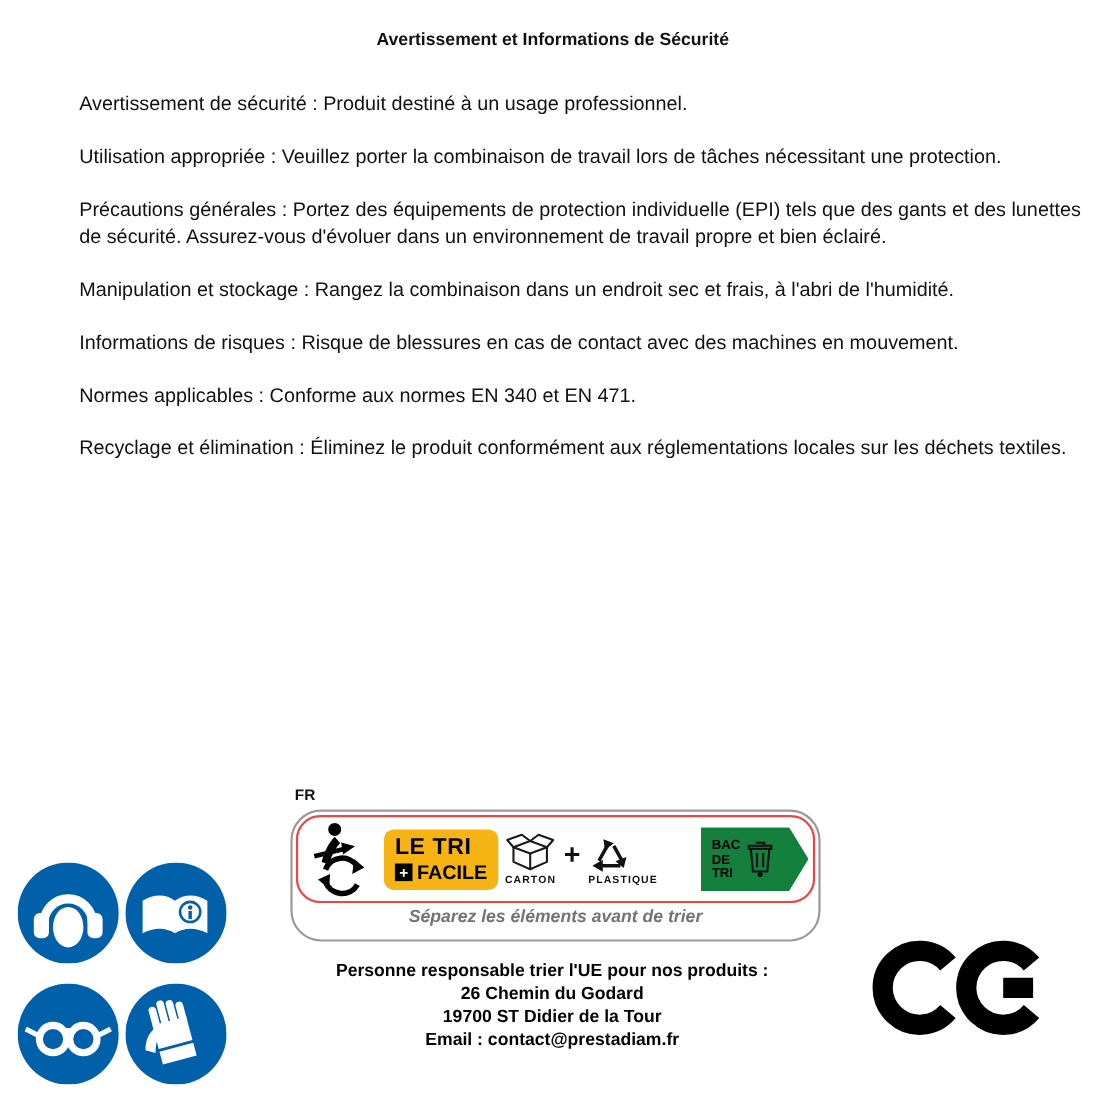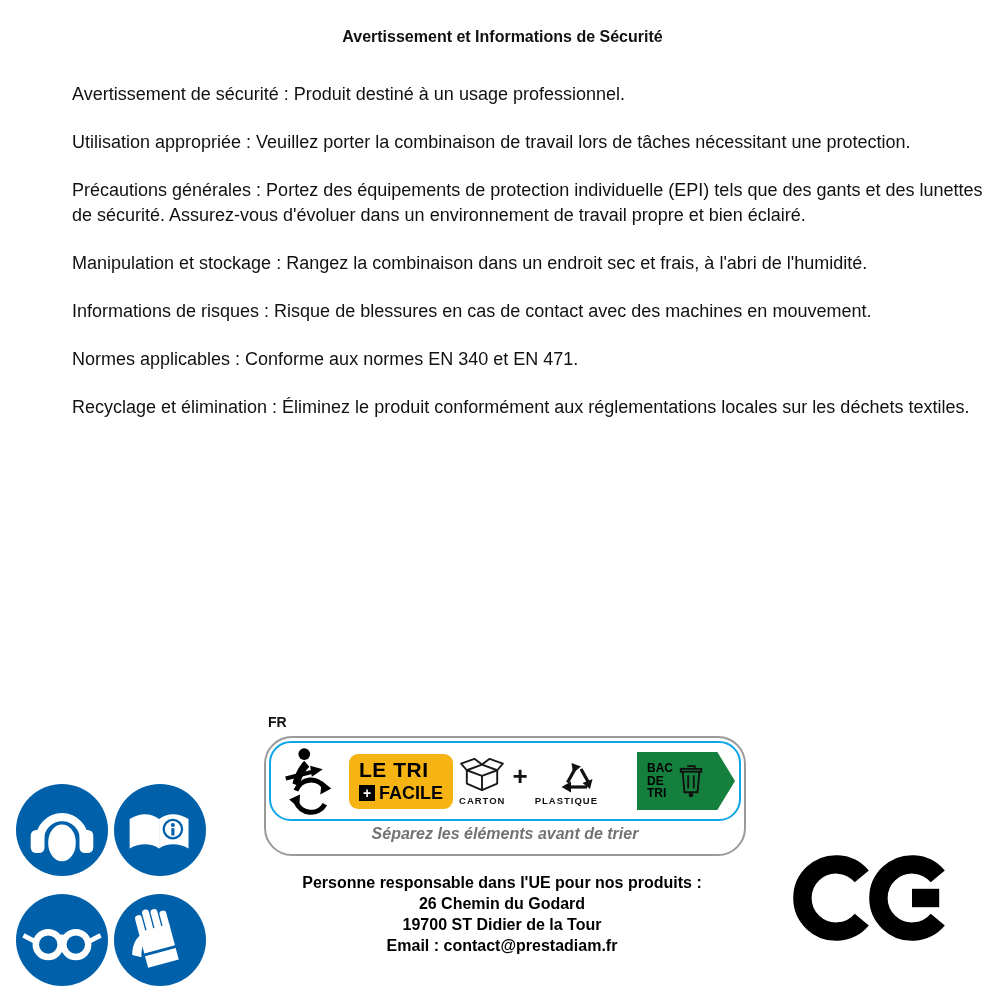--- a/index.html
+++ b/index.html
@@ -6,29 +6,29 @@
   .page{position:relative;width:1005px;height:1005px;background:#fff;overflow:hidden;
         font-family:"Liberation Sans","DejaVu Sans",sans-serif;color:#111;}
   .title{position:absolute;top:28px;left:0;width:100%;text-align:center;
          font-size:16px;font-weight:bold;margin:0;}
   .paragraphs{position:absolute;left:72px;top:82px;width:913px;font-size:18px;line-height:25px;}
   .paragraphs p{margin:0 0 23px 0;}
   .fr-label{position:absolute;left:268px;top:714px;font-size:14px;font-weight:bold;}
   
   .banner{position:absolute;left:264px;top:736px;width:482px;height:120px;
           border:2px solid #9a9a9a;border-radius:28px;background:#fff;box-sizing:border-box;padding:3px;}
-  .banner-top{border:2px solid #0ea5e9;border-radius:22px;height:80px;box-sizing:border-box;
+  .banner-top{border:2px solid #ef4444;border-radius:22px;height:80px;box-sizing:border-box;
               display:flex;align-items:center;gap:6px;padding:4px 4px 4px 8px;background:#fff;}
   .tri-box{background:#F5B314;border-radius:9px;padding:5px 10px 7px 10px;line-height:1;}
   .tri-line1{font-size:21px;font-weight:900;letter-spacing:.5px;color:#000;}
   .tri-line2{display:flex;align-items:center;gap:4px;margin-top:4px;}
   .plus-sq{display:inline-flex;align-items:center;justify-content:center;width:16px;height:16px;
            background:#000;color:#fff;font-size:14px;font-weight:bold;}
   .tri-facile{font-size:18px;font-weight:900;color:#000;}
-  .mat{display:flex;flex-direction:column;align-items:flex-end;gap:1px;}
+  .mat{display:flex;flex-direction:column;align-items:flex-start;gap:1px;}
   .mat-label{font-size:9.5px;font-weight:bold;letter-spacing:1px;color:#111;}
   .big-plus{font-size:26px;font-weight:bold;color:#111;padding:0 1px 10px 1px;}
   .pennant{margin-left:auto;width:98px;height:58px;background:#15803d;
            clip-path:polygon(0 0,82% 0,100% 50%,82% 100%,0 100%);
            display:flex;align-items:center;gap:4px;padding-left:10px;box-sizing:border-box;}
   .bin-text{font-size:12px;font-weight:900;line-height:12.5px;color:#000;}
   .banner-bottom{height:26px;display:flex;align-items:center;justify-content:center;
                  font-size:16px;font-weight:bold;font-style:italic;color:#737373;}
   
   .safety-icon{position:absolute;width:92px;height:92px;}
@@ -162,21 +162,21 @@
       <rect x="40" y="14" width="7.5" height="26" rx="3.5"></rect>
       <rect x="49" y="16" width="7.5" height="24" rx="3.5"></rect>
       <rect x="58" y="20" width="7.5" height="20" rx="3.5"></rect>
       <rect x="31" y="36" width="34.5" height="24"></rect>
       <path d="M31 40 C24 44 20 50 18 58 L27 63 C29 55 32 50 36 47 Z"></path>
       <rect x="31" y="63" width="34.5" height="13"></rect>
     </g>
   </svg>
 
   <div class="contact">
-    <div>Personne responsable dans l'UE pour nos produits :</div>
+    <div>Personne responsable trier l'UE pour nos produits :</div>
     <div>26 Chemin du Godard</div>
     <div>19700 ST Didier de la Tour</div>
     <div>Email : contact@prestadiam.fr</div>
   </div>
 
   <svg class="ce" width="160" height="88" viewBox="0 0 200 110">
     <g stroke="#000" stroke-width="23" fill="none">
       <path d="M87.2 28 A42 42 0 1 0 87.2 82"></path>
       <path d="M182.2 28 A42 42 0 1 0 182.2 82"></path>
       <path d="M150 55 H184"></path>

